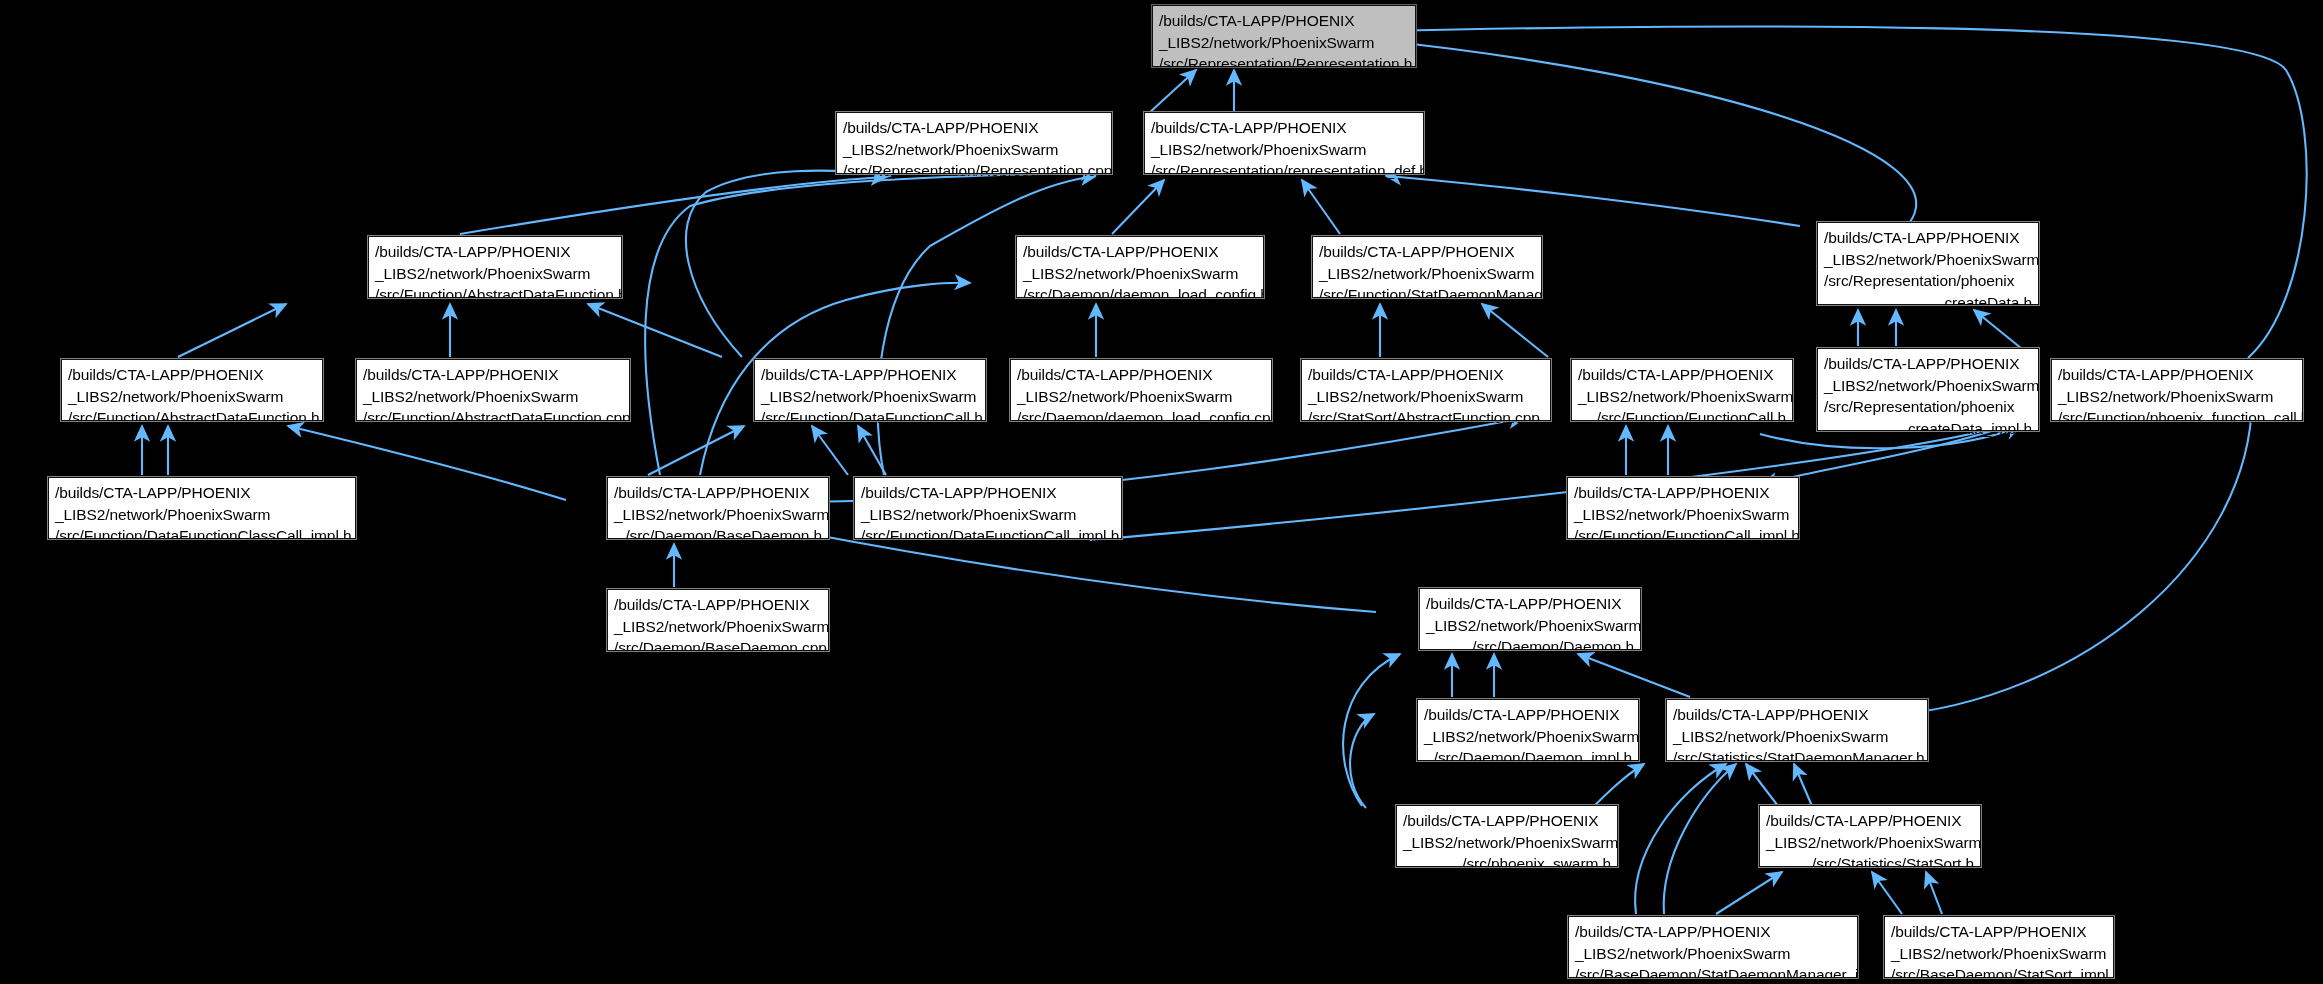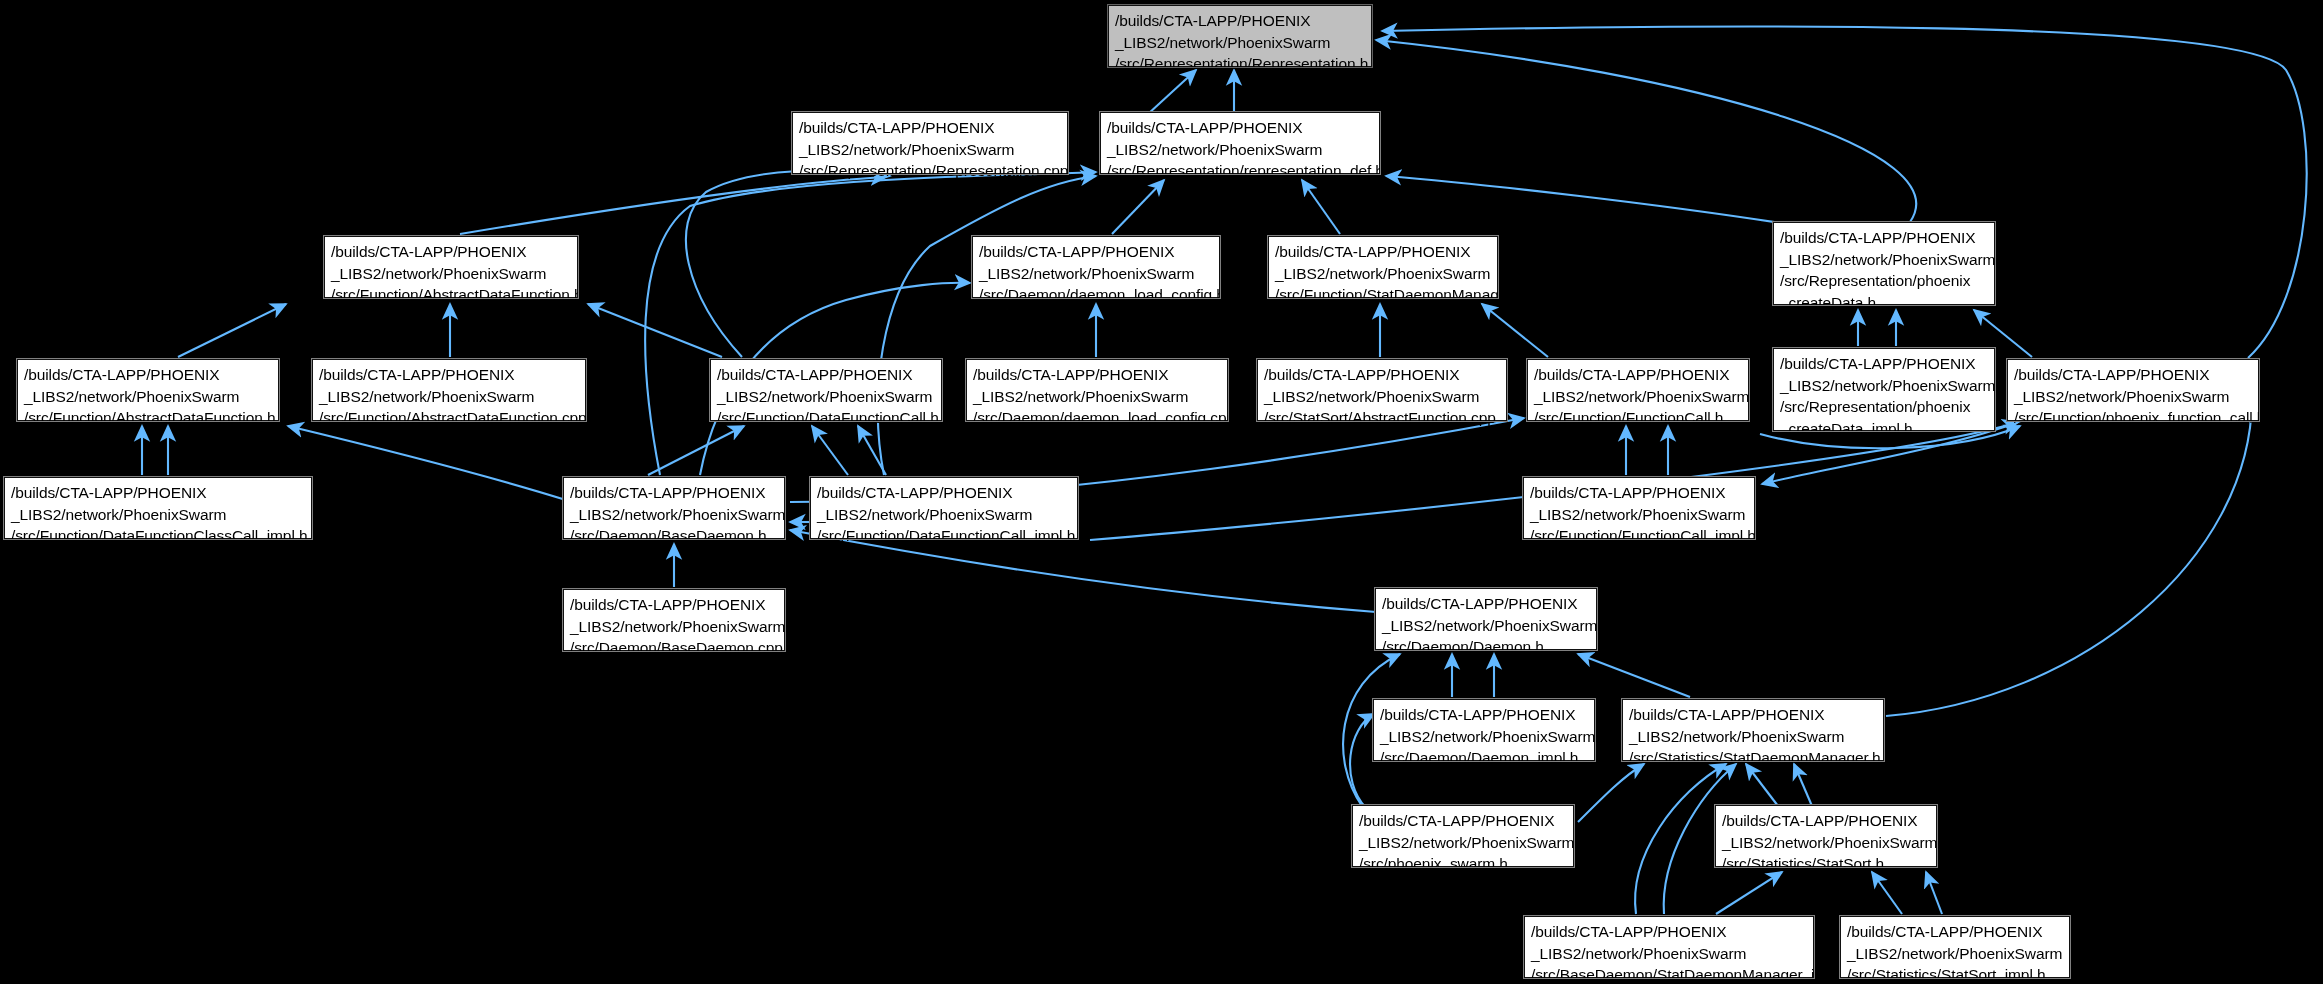--- a/index.html
+++ b/index.html
@@ -18,28 +18,29 @@
     background:#ffffff;
     border:1px solid #111111;
     outline:1px solid #808080;
     color:#000000;
     font-size:15.5px;
     line-height:21.5px;
     padding:4px 6px 5px 6px;
     white-space:pre;
     letter-spacing:-0.1px;
     z-index:5;
+    margin-left:44px;
   }
   .node.root{
     background:#bfbfbf;
     border:1px solid #111111;
     outline:1px solid #606060;
   }
   .node .ln{display:block;}
-  .node.ctr-last .ln:last-child{text-align:left;}
+  .node.ctr-last .ln:last-child{text-align:right;}
 </style>
 </head>
 <body>
 
 <div id="graph">
 
   <svg id="edges" viewBox="0 0 2323 984" xmlns="http://www.w3.org/2000/svg">
     <defs>
       <marker id="ah" markerWidth="9" markerHeight="9" refX="7.5" refY="4.5" orient="auto" markerUnits="strokeWidth">
         <path d="M0,0.6 L8.4,4.5 L0,8.4 L2.2,4.5 Z" fill="#63b8ff"></path>
@@ -136,14 +137,14 @@
     <div class="node ctr-last" style="left: 563px; top: 477px; width: 222px; height: 62px;"><span class="ln">/builds/CTA-LAPP/PHOENIX</span><span class="ln">_LIBS2/network/PhoenixSwarm</span><span class="ln">/src/Daemon/BaseDaemon.h</span></div>
     <div class="node" style="left: 810px; top: 477px; width: 268px; height: 62px;"><span class="ln">/builds/CTA-LAPP/PHOENIX</span><span class="ln">_LIBS2/network/PhoenixSwarm</span><span class="ln">/src/Function/DataFunctionCall_impl.h</span></div>
     <div class="node" style="left: 1523px; top: 477px; width: 232px; height: 62px;"><span class="ln">/builds/CTA-LAPP/PHOENIX</span><span class="ln">_LIBS2/network/PhoenixSwarm</span><span class="ln">/src/Function/FunctionCall_impl.h</span></div>
     <div class="node" style="left: 563px; top: 589px; width: 222px; height: 62px;"><span class="ln">/builds/CTA-LAPP/PHOENIX</span><span class="ln">_LIBS2/network/PhoenixSwarm</span><span class="ln">/src/Daemon/BaseDaemon.cpp</span></div>
     <div class="node ctr-last" style="left: 1375px; top: 588px; width: 222px; height: 62px;"><span class="ln">/builds/CTA-LAPP/PHOENIX</span><span class="ln">_LIBS2/network/PhoenixSwarm</span><span class="ln">/src/Daemon/Daemon.h</span></div>
     <div class="node ctr-last" style="left: 1373px; top: 699px; width: 222px; height: 62px;"><span class="ln">/builds/CTA-LAPP/PHOENIX</span><span class="ln">_LIBS2/network/PhoenixSwarm</span><span class="ln">/src/Daemon/Daemon_impl.h</span></div>
     <div class="node" style="left: 1622px; top: 699px; width: 262px; height: 62px;"><span class="ln">/builds/CTA-LAPP/PHOENIX</span><span class="ln">_LIBS2/network/PhoenixSwarm</span><span class="ln">/src/Statistics/StatDaemonManager.h</span></div>
     <div class="node ctr-last" style="left: 1352px; top: 805px; width: 222px; height: 62px;"><span class="ln">/builds/CTA-LAPP/PHOENIX</span><span class="ln">_LIBS2/network/PhoenixSwarm</span><span class="ln">/src/phoenix_swarm.h</span></div>
     <div class="node ctr-last" style="left: 1715px; top: 805px; width: 222px; height: 62px;"><span class="ln">/builds/CTA-LAPP/PHOENIX</span><span class="ln">_LIBS2/network/PhoenixSwarm</span><span class="ln">/src/Statistics/StatSort.h</span></div>
     <div class="node" style="left: 1524px; top: 916px; width: 290px; height: 62px;"><span class="ln">/builds/CTA-LAPP/PHOENIX</span><span class="ln">_LIBS2/network/PhoenixSwarm</span><span class="ln">/src/BaseDaemon/StatDaemonManager_impl.h</span></div>
-    <div class="node ctr-last" style="left: 1840px; top: 916px; width: 230px; height: 62px;"><span class="ln">/builds/CTA-LAPP/PHOENIX</span><span class="ln">_LIBS2/network/PhoenixSwarm</span><span class="ln">/src/Statistics/StatSort_impl.h</span></div>
+    <div class="node ctr-last" style="left: 1840px; top: 916px; width: 230px; height: 62px;"><span class="ln">/builds/CTA-LAPP/PHOENIX</span><span class="ln">_LIBS2/network/PhoenixSwarm</span><span class="ln">/src/BaseDaemon/StatSort_impl.h</span></div>
   </div>
 
 </body></html>

